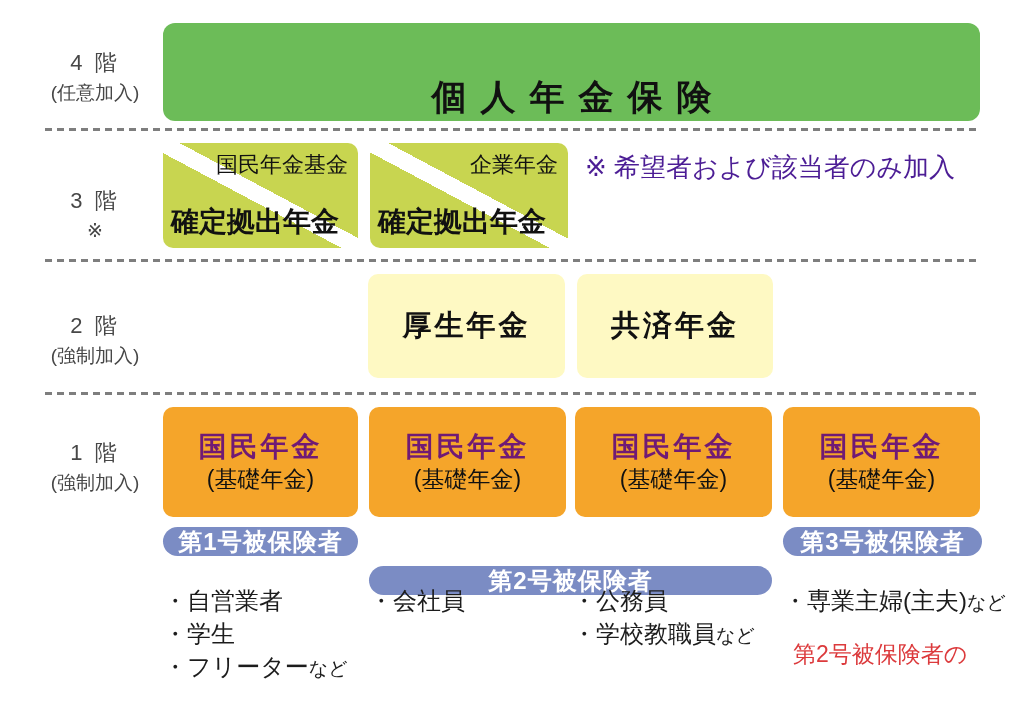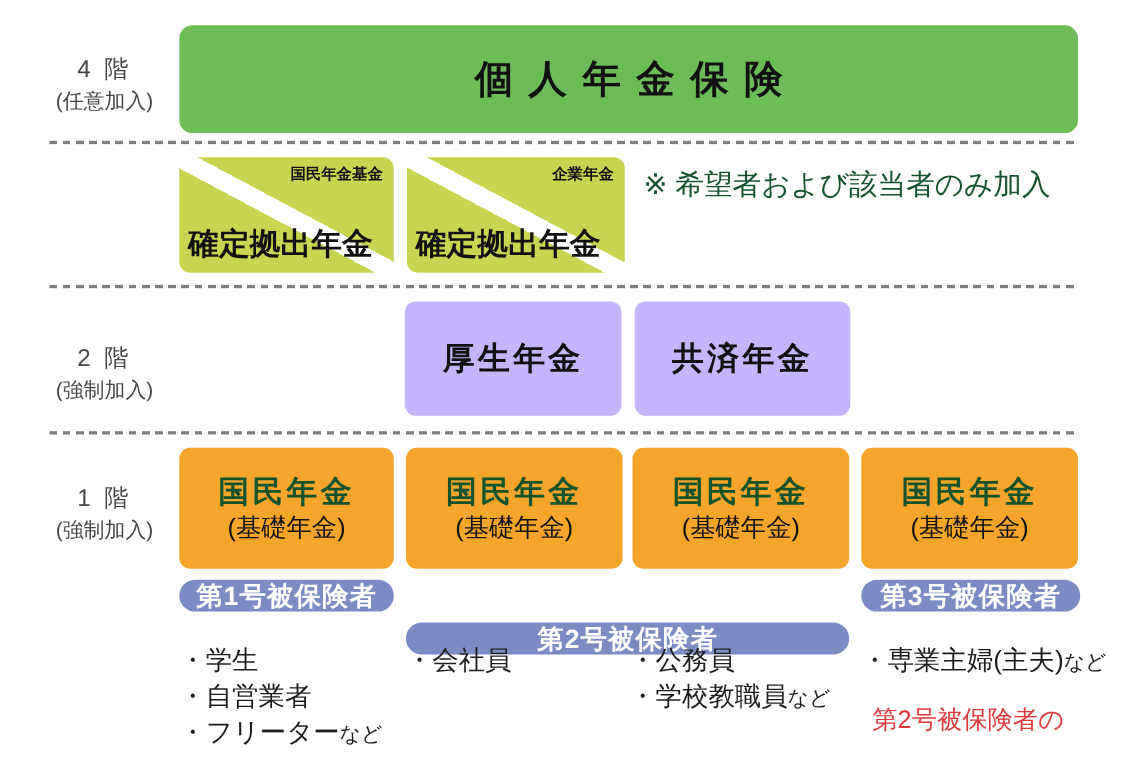--- a/index.html
+++ b/index.html
@@ -13,44 +13,44 @@
   .floor-label .sub{font-size:19px;line-height:24px;margin-top:3px;}
   .fl-4{top:48px;} .fl-3{top:186px;} .fl-2{top:311px;} .fl-1{top:438px;}
 
   
   .dash{position:absolute;left:45px;width:935px;height:3px;
         background:repeating-linear-gradient(90deg,#7e7e7e 0 7px,transparent 7px 12px);}
   .dash-1{top:128px;} .dash-2{top:259px;} .dash-3{top:392px;}
 
   
   .tier4{position:absolute;left:163px;top:23px;width:817px;height:98px;border-radius:12px;
-         background:#6cbc58;display:flex;align-items:center;justify-content:center;}
+         background:#6cbc58;display:flex;align-items:flex-end;justify-content:center;}
   .tier4 .t{font-size:35px;font-weight:bold;letter-spacing:14px;padding-left:14px;color:#111;}
 
   
   .tier3{position:absolute;top:143px;height:105px;border-radius:10px;
          background:linear-gradient(28deg,#c8d550 0 45.5%,#ffffff 45.5% 54.5%,#c8d550 54.5% 100%);}
   .t3-a{left:163px;width:195px;}
   .t3-b{left:370px;width:198px;}
-  .tier3 .upper{position:absolute;top:7px;right:10px;font-size:14px;font-weight:bold;color:#111;}
+  .tier3 .upper{position:absolute;top:7px;right:10px;font-size:22px;font-weight:normal;color:#111;}
   .tier3 .lower{position:absolute;bottom:7px;left:8px;font-size:28px;font-weight:bold;color:#111;}
-  .t3-note{position:absolute;left:585px;top:150px;font-size:26px;color:#14532d;}
+  .t3-note{position:absolute;left:585px;top:150px;font-size:26px;color:#4c1d95;}
 
   
-  .tier2{position:absolute;top:274px;height:104px;border-radius:10px;background:#c4b5fd;
+  .tier2{position:absolute;top:274px;height:104px;border-radius:10px;background:#fef9c3;
          display:flex;align-items:center;justify-content:center;}
   .t2-a{left:368px;width:197px;} .t2-b{left:577px;width:196px;}
   .tier2 .t{font-size:29px;font-weight:bold;letter-spacing:3px;color:#111;}
 
   
   .tier1{position:absolute;top:407px;height:110px;border-radius:10px;background:#f5a52a;
          display:flex;flex-direction:column;align-items:center;justify-content:center;}
   .t1-a{left:163px;width:195px;} .t1-b{left:369px;width:197px;}
   .t1-c{left:575px;width:197px;} .t1-d{left:783px;width:197px;}
-  .tier1 .t{font-size:28px;font-weight:bold;letter-spacing:3px;color:#14532d;line-height:32px;text-align:right;}
+  .tier1 .t{font-size:28px;font-weight:bold;letter-spacing:3px;color:#701a75;line-height:32px;text-align:right;}
   .tier1 .s{font-size:23px;color:#111;line-height:28px;margin-top:2px;}
 
   
   .pill{position:absolute;top:527px;height:29px;border-radius:23px;background:#7b8cc4;
         display:flex;align-items:center;justify-content:center;color:#fff;
         font-size:24px;font-weight:bold;letter-spacing:1px;}
   .pill-1{left:163px;width:195px;} .pill-2{left:369px;width:403px;margin-top:39px;} .pill-3{left:783px;width:199px;}
 
   
   .examples{position:absolute;top:584px;font-size:24px;line-height:33px;color:#1c1c1c;}
@@ -60,20 +60,24 @@
   .red-note.first{margin-top:20px;}
 </style>
 </head>
 <body>
 
 <div class="canvas">
 
   <div class="floor-label fl-4">
     <div class="main">4 階</div>
     <div class="sub">(任意加入)</div>
+  </div>
+  <div class="floor-label fl-3">
+    <div class="main">3 階</div>
+    <div class="sub">※</div>
   </div>
   <div class="floor-label fl-2">
     <div class="main">2 階</div>
     <div class="sub">(強制加入)</div>
   </div>
   <div class="floor-label fl-1">
     <div class="main">1 階</div>
     <div class="sub">(強制加入)</div>
   </div>
 
@@ -117,22 +121,22 @@
   <div class="tier1 t1-d">
     <div class="t">国民年金</div>
     <div class="s">(基礎年金)</div>
   </div>
 
   <div class="pill pill-1">第1号被保険者</div>
   <div class="pill pill-2">第2号被保険者</div>
   <div class="pill pill-3">第3号被保険者</div>
 
   <div class="examples ex-1">
+    <div>・自営業者</div>
     <div>・学生</div>
-    <div>・自営業者</div>
     <div><span>・フリーター</span><span class="suffix">など</span></div>
   </div>
   <div class="examples ex-2">
     <div>・会社員</div>
   </div>
   <div class="examples ex-3">
     <div>・公務員</div>
     <div><span>・学校教職員</span><span class="suffix">など</span></div>
   </div>
   <div class="examples ex-4">

